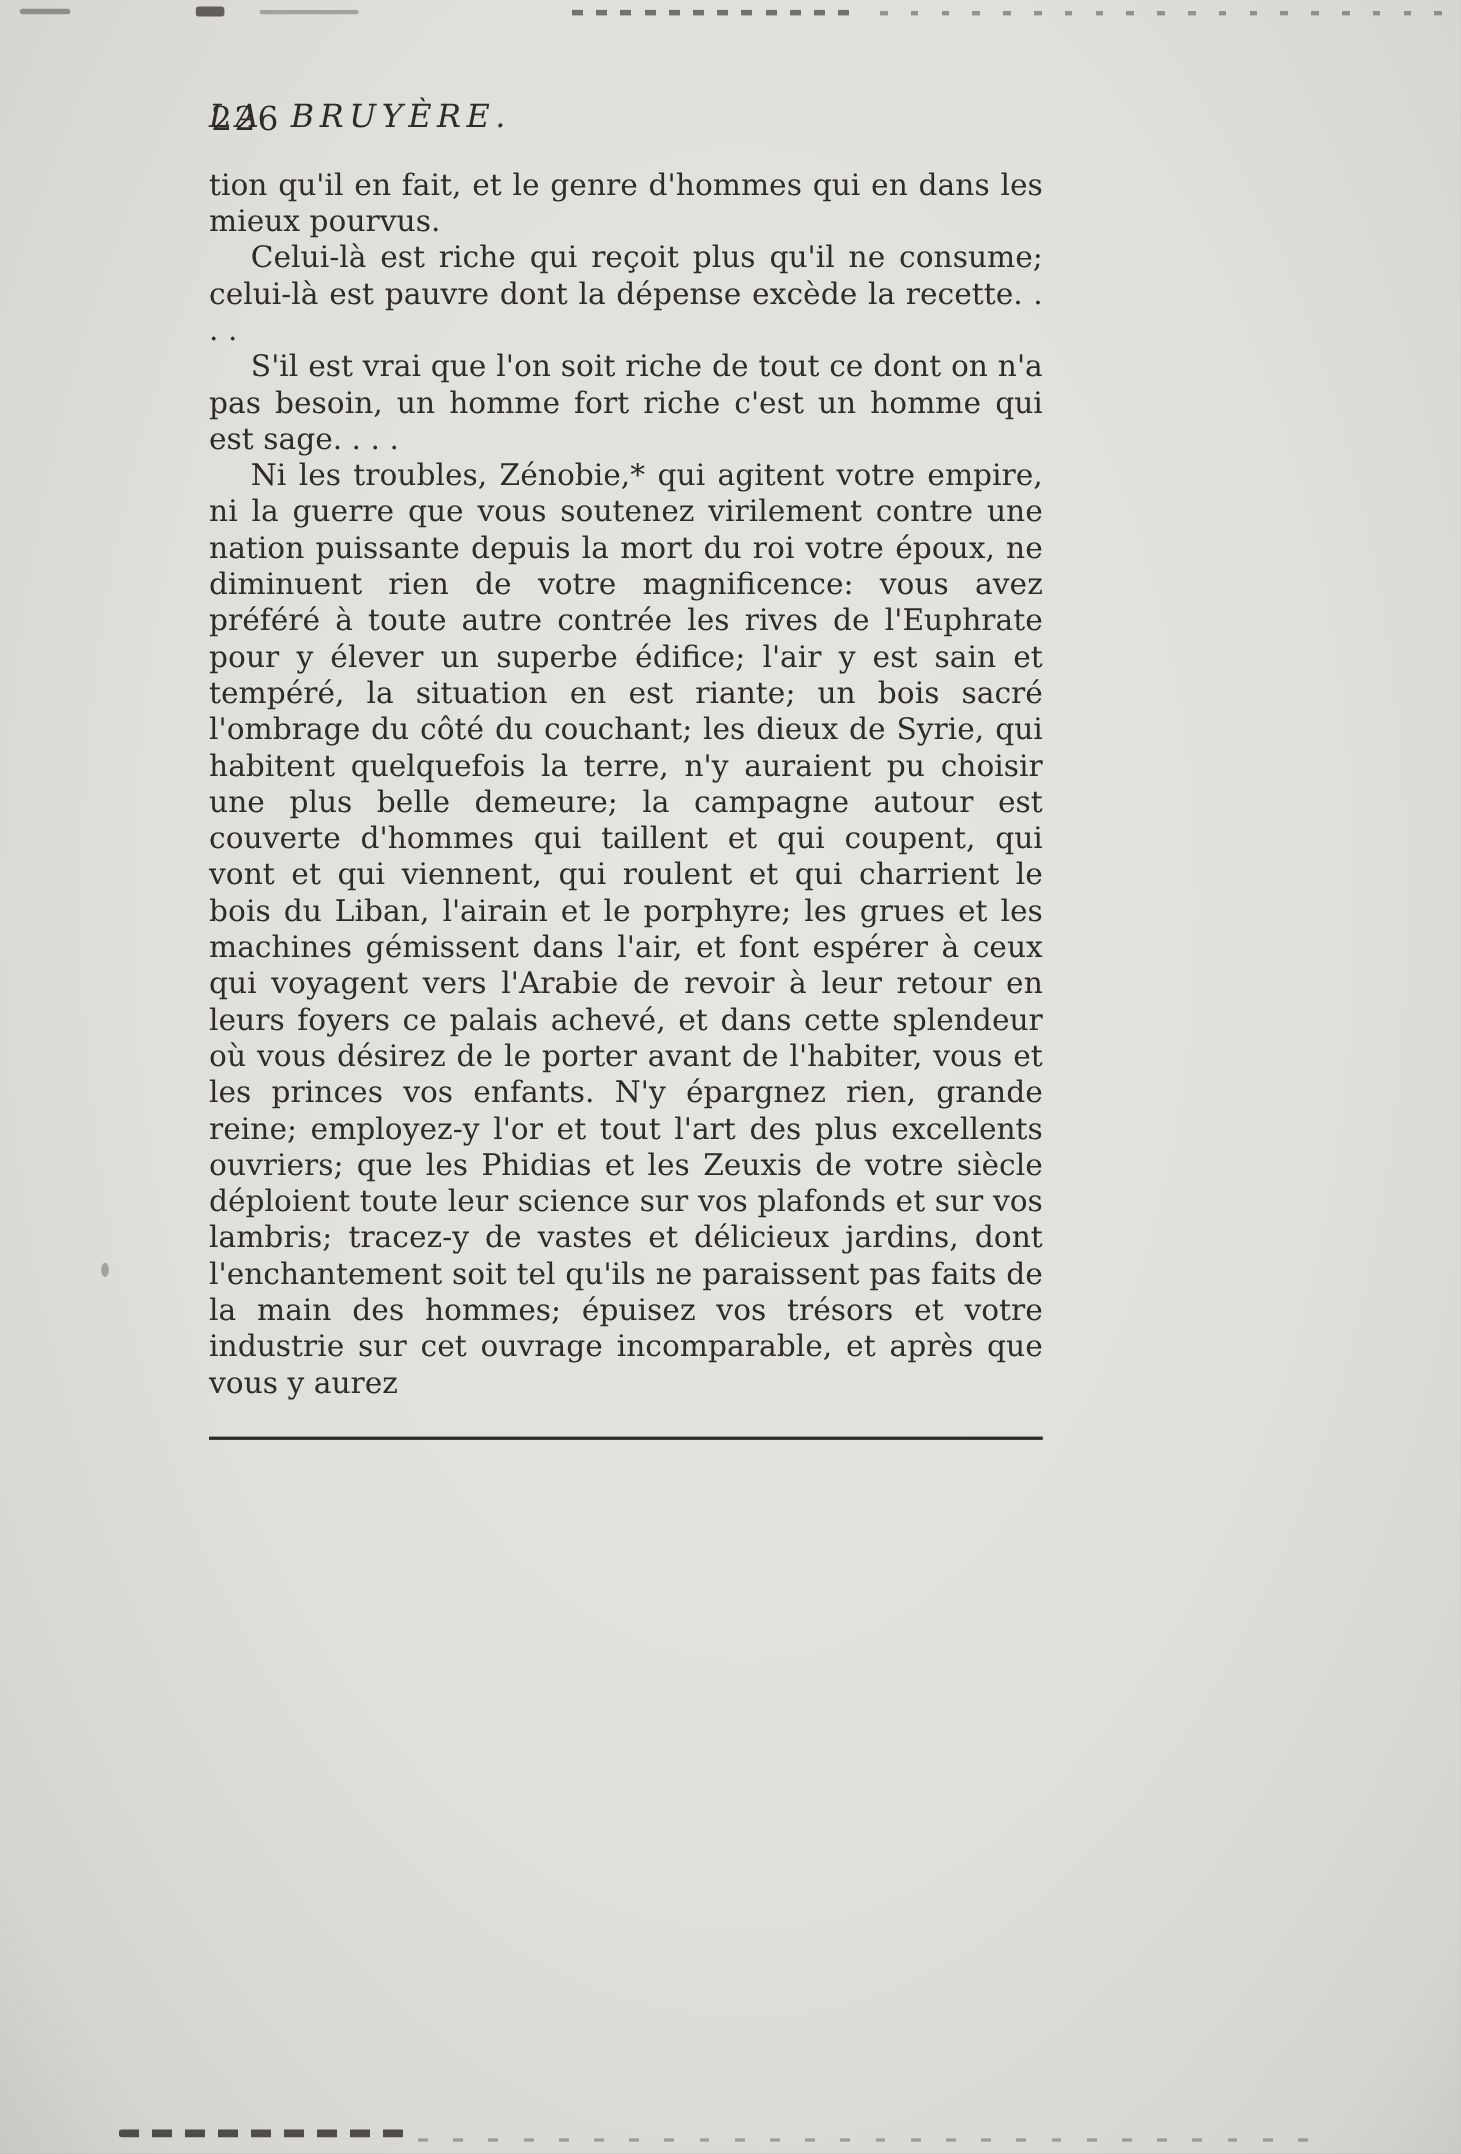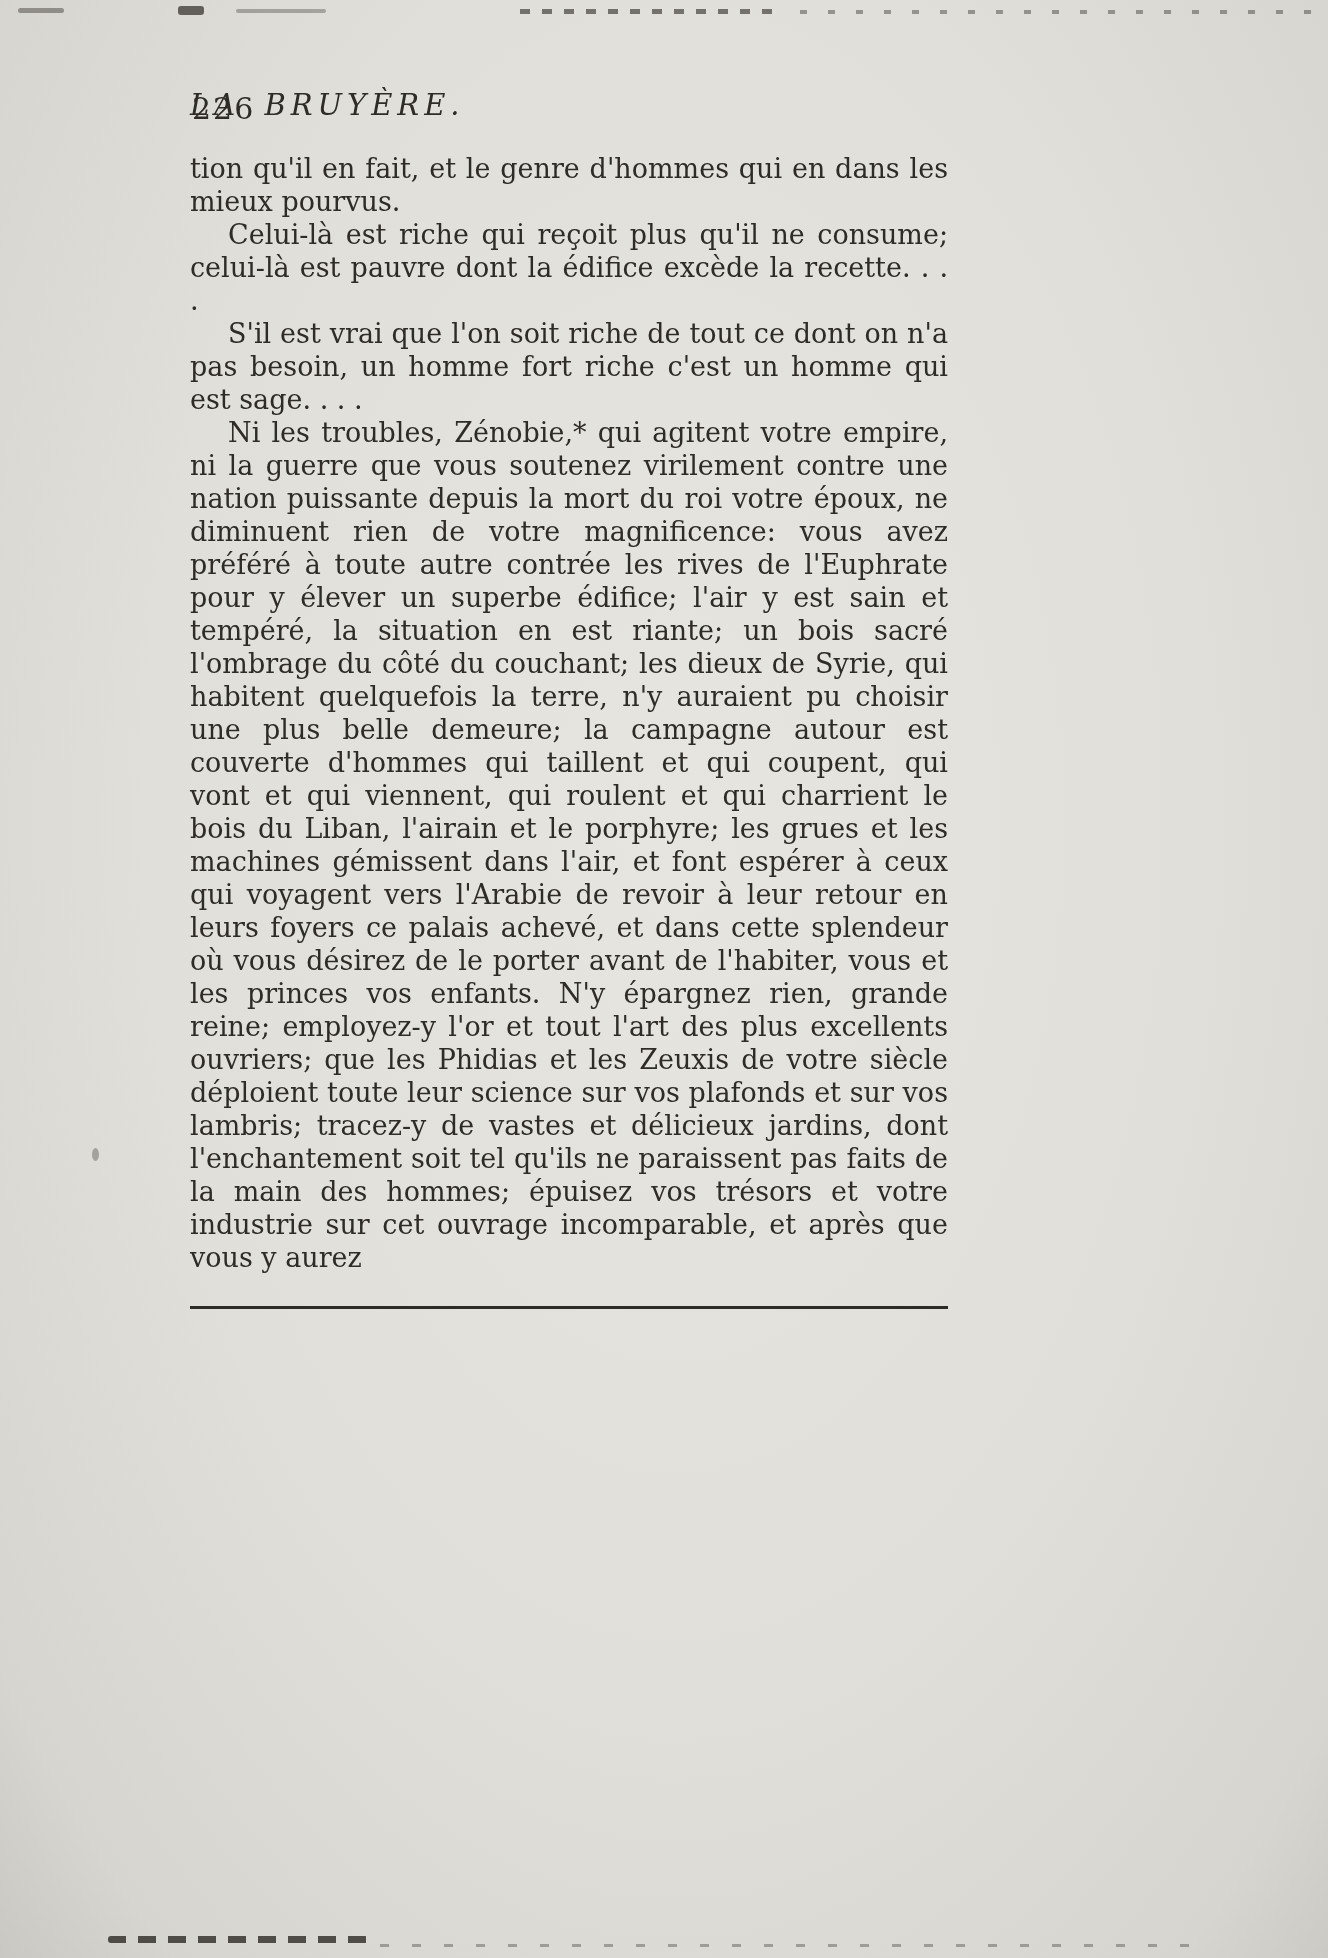--- a/index.html
+++ b/index.html
@@ -120,20 +120,20 @@
   <div class="art art-bottom-b"></div>
   <div class="art art-left-speck"></div>
 
   <header class="running-head">
     <span class="pagenum">226</span>
     <span class="running-title">LA BRUYÈRE.</span>
   </header>
 
   <main class="text-block">
     <p class="noindent">tion qu'il en fait, et le genre d'hommes qui en dans les mieux pourvus.</p>
-    <p>Celui-là est riche qui reçoit plus qu'il ne consume; celui-là est pauvre dont la édifice excède la recette. . . .</p>
+    <p>Celui-là est riche qui reçoit plus qu'il ne consume; celui-là est pauvre dont la dépense excède la recette. . . .</p>
     <p>S'il est vrai que l'on soit riche de tout ce dont on n'a pas besoin, un homme fort riche c'est un homme qui est sage. . . .</p>
     <p>Ni les troubles, Zénobie,* qui agitent votre empire, ni la guerre que vous soutenez virilement contre une nation puissante depuis la mort du roi votre époux, ne diminuent rien de votre magnificence: vous avez préféré à toute autre contrée les rives de l'Euphrate pour y élever un superbe édifice; l'air y est sain et tempéré, la situation en est riante; un bois sacré l'ombrage du côté du couchant; les dieux de Syrie, qui habitent quelquefois la terre, n'y auraient pu choisir une plus belle demeure; la campagne autour est couverte d'hommes qui taillent et qui coupent, qui vont et qui viennent, qui roulent et qui charrient le bois du Liban, l'airain et le porphyre; les grues et les machines gémissent dans l'air, et font espérer à ceux qui voyagent vers l'Arabie de revoir à leur retour en leurs foyers ce palais achevé, et dans cette splendeur où vous désirez de le porter avant de l'habiter, vous et les princes vos enfants. N'y épargnez rien, grande reine; employez-y l'or et tout l'art des plus excellents ouvriers; que les Phidias et les Zeuxis de votre siècle déploient toute leur science sur vos plafonds et sur vos lambris; tracez-y de vastes et délicieux jardins, dont l'enchantement soit tel qu'ils ne paraissent pas faits de la main des hommes; épuisez vos trésors et votre industrie sur cet ouvrage incomparable, et après que vous y aurez</p>
   </main>
 
   <div class="footnote-rule"></div>
 
 </div>
 
 </body></html>

